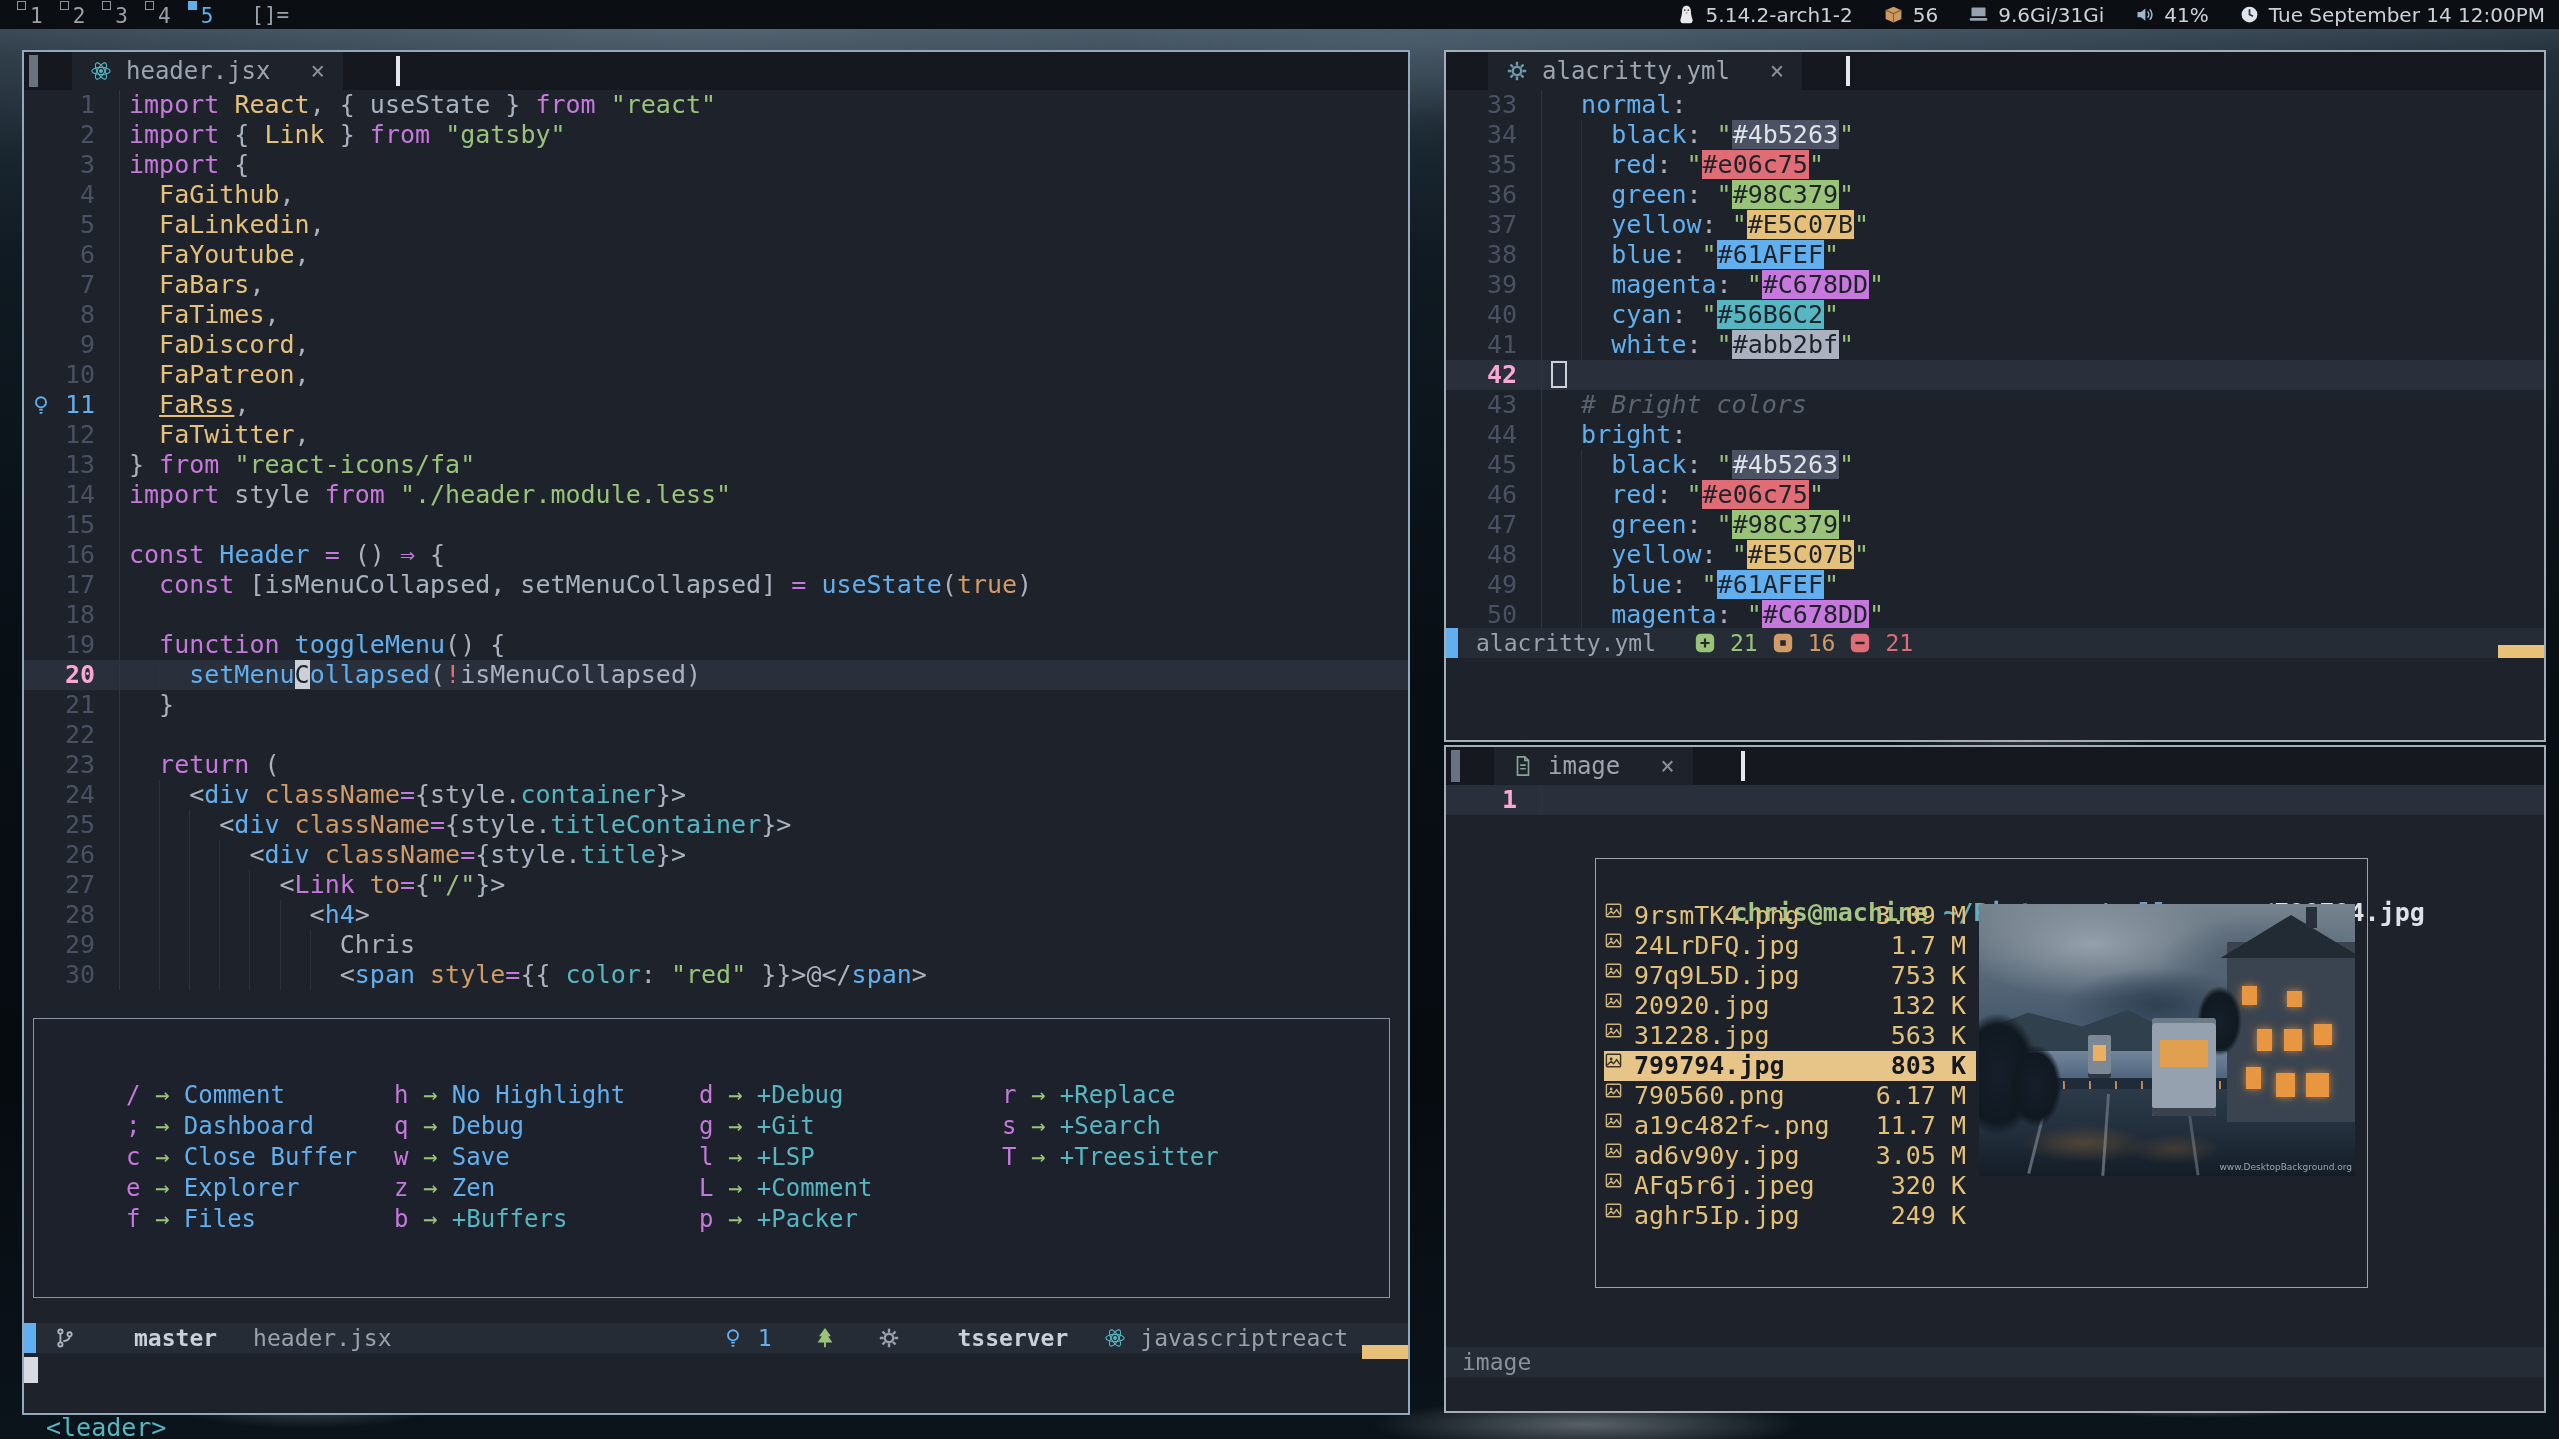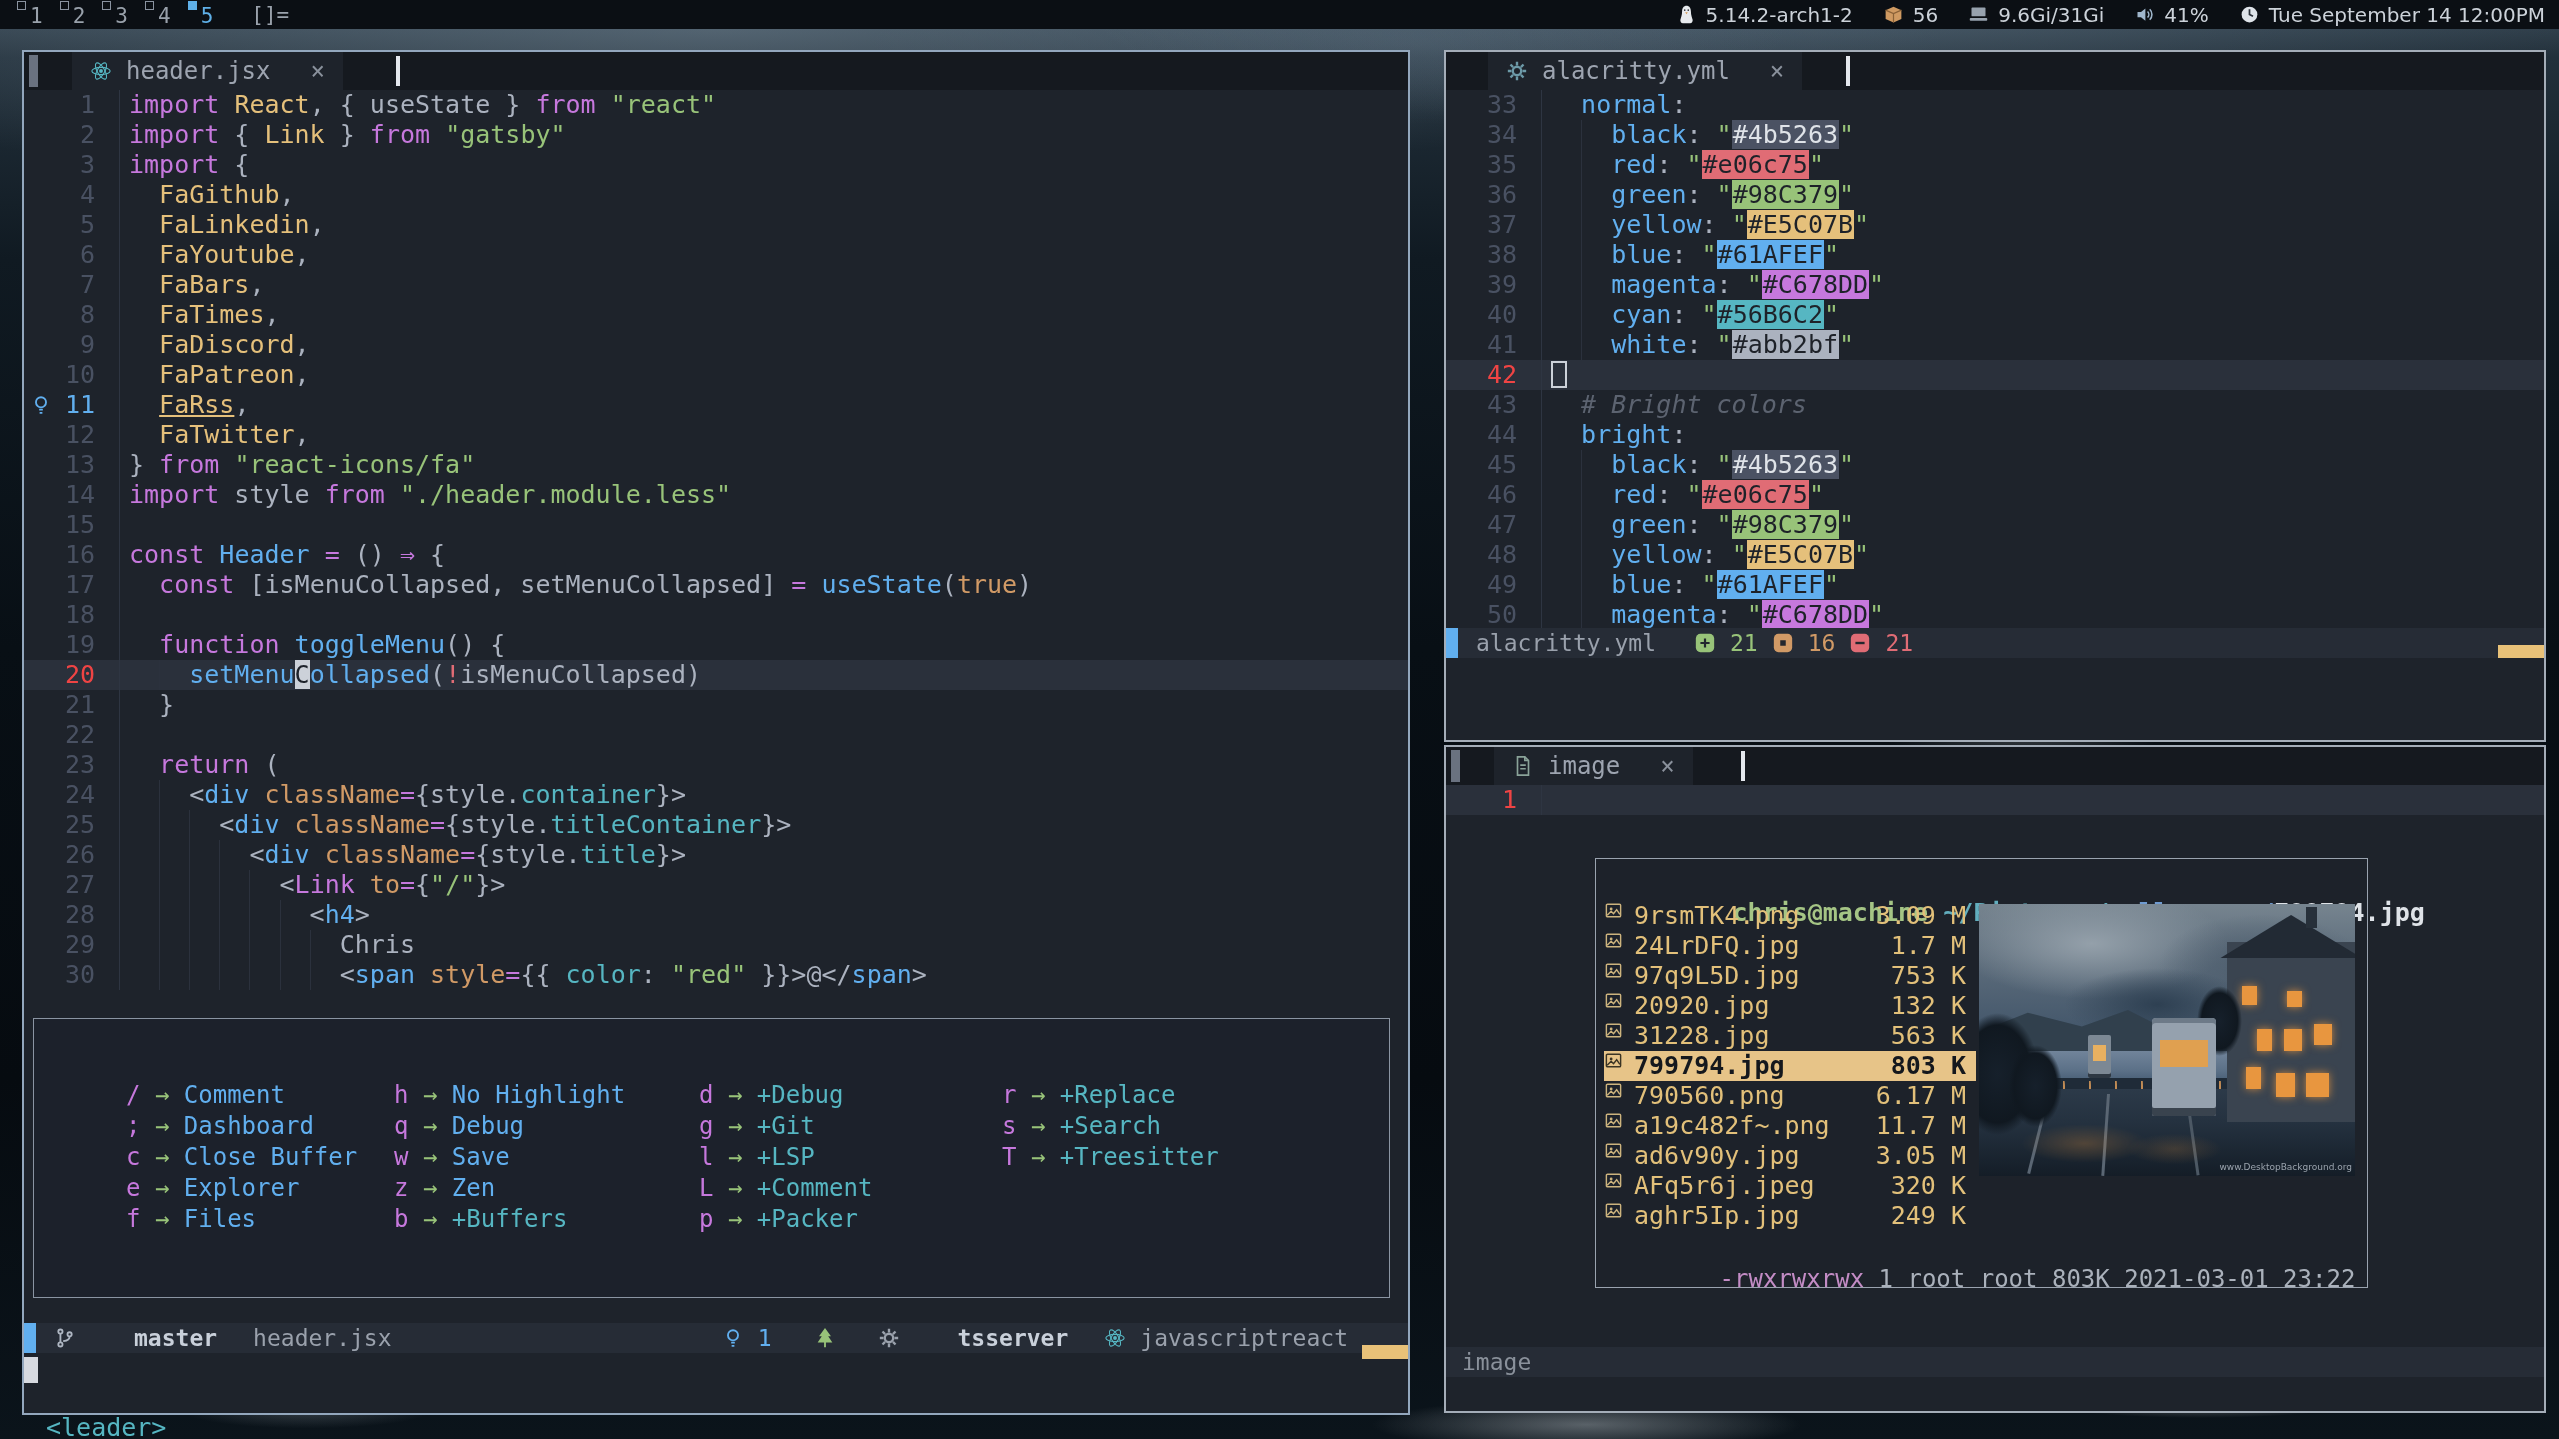--- a/index.html
+++ b/index.html
@@ -38,21 +38,21 @@
     padding:0 18px;gap:14px;color:#9da4b0;font-size:24px;}
   .tab .ticon svg{width:22px;height:22px;display:block;}
   .tab .tclose{color:#8a919c;font-size:24px;padding-left:26px;}
   .tabcaret{position:absolute;top:4px;width:4px;height:30px;background:#e4e8ee;}
   
   .code{position:absolute;left:0;right:0;top:38px;font-size:25px;line-height:30px;white-space:pre;}
   .cline{position:relative;display:flex;height:30px;}
   .cline.cur{background:#2a303b;}
   .gutter{width:96px;flex:0 0 96px;text-align:right;color:#495162;padding-right:24px;box-sizing:border-box;
     border-right:1px solid #2e3542;position:relative;}
-  .cline.cur .gutter{color:#ef4444;font-weight:normal;}
+  .cline.cur .gutter{color:#f9a8d4;font-weight:bold;}
   .gutter.bulbnum{color:#61afef;}
   .gbulb{position:absolute;left:6px;top:3px;color:#61afef;}
   .gbulb svg{width:22px;height:22px;}
   .lc{position:relative;padding-left:9px;flex:1;}
   .guide{position:absolute;top:0;bottom:0;width:1px;background:#2b313d;}
   .tk-kw{color:#c678dd}.tk-fg{color:#abb2bf}.tk-str{color:#98c379}.tk-typ{color:#e5c07b}
   .tk-fn{color:#61afef}.tk-attr{color:#d19a66}.tk-tag{color:#61afef}.tk-cyn{color:#56b6c2}
   .tk-red{color:#e06c75}.tk-num{color:#d19a66}.tk-cmt{color:#5c6370;font-style:italic}
   .tk-u{text-decoration:underline;}
   .bc{background:#ccd1d9;color:#1e232b;}
@@ -484,23 +484,20 @@
               <svg viewBox="0 0 24 24" fill="none" stroke="currentColor" stroke-width="1.8">
                 <rect x="3" y="4" width="18" height="16" rx="1.5"></rect>
                 <circle cx="9" cy="10" r="1.8" fill="currentColor" stroke="none"></circle>
                 <path d="M4 18l5-5 3 3 4-5 4 6"></path>
               </svg>
             </span>
             <span class="fname">aghr5Ip.jpg</span>
             <span class="fsize"> 249 K</span>
           </div>
         </div>
-      <div class="fm-perms">
-        <span class="pm-mode">-rwxrwxrwx</span><span class="pm-rest"> 1 root root 803K 2021-03-01 23:22</span>
-      </div>
 
       <div class="preview">
         <div class="pv-cloud1"></div>
           <div class="pv-cloud2"></div>
           <div class="pv-cloud3"></div>
         <div class="pv-mtn"></div>
         <div class="pv-water"></div>
         <div class="pv-shore"></div>
         <div class="pv-lights"></div>
         <div class="pv-street"></div>

